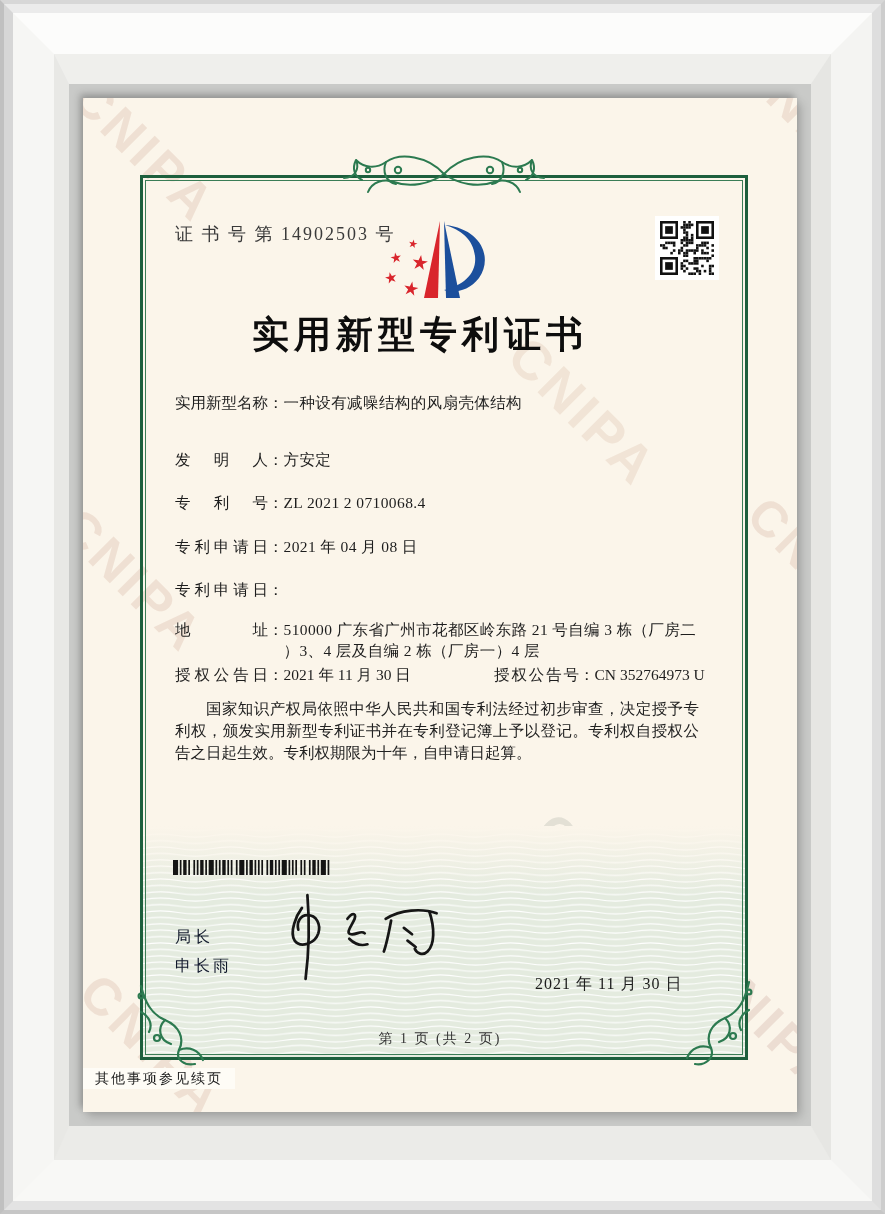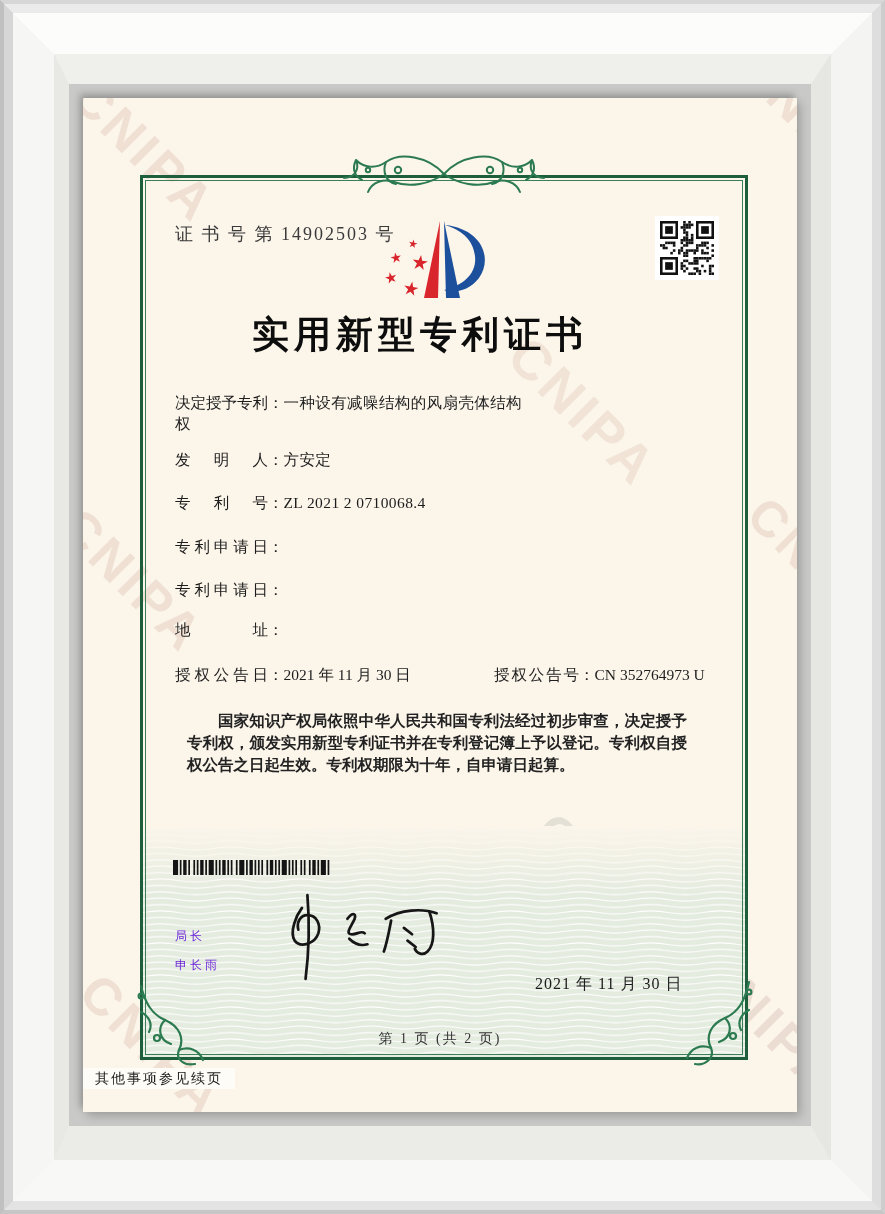--- a/index.html
+++ b/index.html
@@ -48,24 +48,24 @@
   .frow{position:absolute;left:92px;font-size:15.5px;display:flex;align-items:flex-start;line-height:21px;}
   .lbl{display:inline-block;width:93px;flex:none;text-align:justify;text-align-last:justify;}
   .colon{flex:none;}
   .val{white-space:pre-line;width:478px;letter-spacing:.4px;}
   .r1{top:294px}.r2{top:351px}.r3{top:394px}.r4{top:438px}.r5{top:481px}.r6{top:521px}
   .rg{top:566px;width:572px;}
   .rg .pair2{position:absolute;left:275px;display:flex;margin-left:44px;}
   .rg .pair2 .lbl{width:85px;}
   .paras{position:absolute;left:92px;top:600px;width:524px;font-size:15.5px;line-height:22px;
          text-align:justify;color:#222;}
-  .paras p{margin:12px;text-indent:2em;font-weight:bold;}
+  .paras p{margin:0;text-indent:2em;}
   .barcode{position:absolute;left:90px;top:762px;width:158px;height:15px;}
   .officer{position:absolute;left:92px;top:824px;font-family:"Liberation Sans","DejaVu Sans",sans-serif;
-           font-size:12px;color:#6d28d9;letter-spacing:3px;line-height:29px;}
+           font-size:16px;color:#0f172a;letter-spacing:3px;line-height:29px;}
   .sig{position:absolute;left:188px;top:790px;width:182px;height:98px;}
   .idate{position:absolute;left:452px;top:876px;font-size:16px;letter-spacing:1px;color:#1c1c1c;}
   .pageno{position:absolute;left:0;top:932px;width:714px;text-align:center;font-size:14px;
           letter-spacing:2px;color:#333;}
   .contnote{position:absolute;left:0;top:972px;width:714px;text-align:left;font-size:14px;}
   .contnote span{background:#fefcf6;padding:3px 12px;letter-spacing:2px;color:#222;}
 </style>
 </head>
 <body>
 
@@ -272,45 +272,48 @@
             <rect x="38.57142857142858" y="2.5714285714285716" width="12.857142857142858" height="12.857142857142858" fill="#fff"></rect>
             <rect x="41.142857142857146" y="5.142857142857143" width="7.714285714285715" height="7.714285714285715" fill="#111"></rect>
             <rect x="0" y="36" width="18" height="18" fill="#111"></rect>
             <rect x="2.5714285714285716" y="38.57142857142858" width="12.857142857142858" height="12.857142857142858" fill="#fff"></rect>
             <rect x="5.142857142857143" y="41.142857142857146" width="7.714285714285715" height="7.714285714285715" fill="#111"></rect>
           </svg></div>
 
       <div class="title">实用新型专利证书</div>
 
       <div class="frow r1">
-        <span class="lbl">决定授予专利权</span>
+        <span class="lbl">实用新型名称</span>
           <span class="colon">：</span>
           <span class="val">一种设有减噪结构的风扇壳体结构</span>
       </div>
       <div class="frow r2">
         <span class="lbl">发明人</span>
           <span class="colon">：</span>
           <span class="val">方安定</span>
       </div>
       <div class="frow r3">
         <span class="lbl">专利号</span>
           <span class="colon">：</span>
           <span class="val">ZL 2021 2 0710068.4</span>
       </div>
       <div class="frow r4">
         <span class="lbl">专利申请日</span>
           <span class="colon">：</span>
+          <span class="val">2021 年 04 月 08 日</span>
       </div>
       <div class="frow r5">
         <span class="lbl">专利申请日</span>
           <span class="colon">：</span>
       </div>
       <div class="frow r6">
         <span class="lbl">地址</span>
           <span class="colon">：</span>
+          <span class="val">510000 广东省广州市花都区岭东路 21 号自编 3 栋（厂房二
+）3、4 层及自编 2 栋（厂房一）4 层</span>
       </div>
       <div class="frow rg">
         <span class="lbl">授权公告日</span>
           <span class="colon">：</span>
           <span>2021 年 11 月 30 日</span>
         <span class="pair2">
           <span class="lbl">授权公告号</span>
             <span class="colon">：</span>
             <span>CN 352764973 U</span>
         </span>

